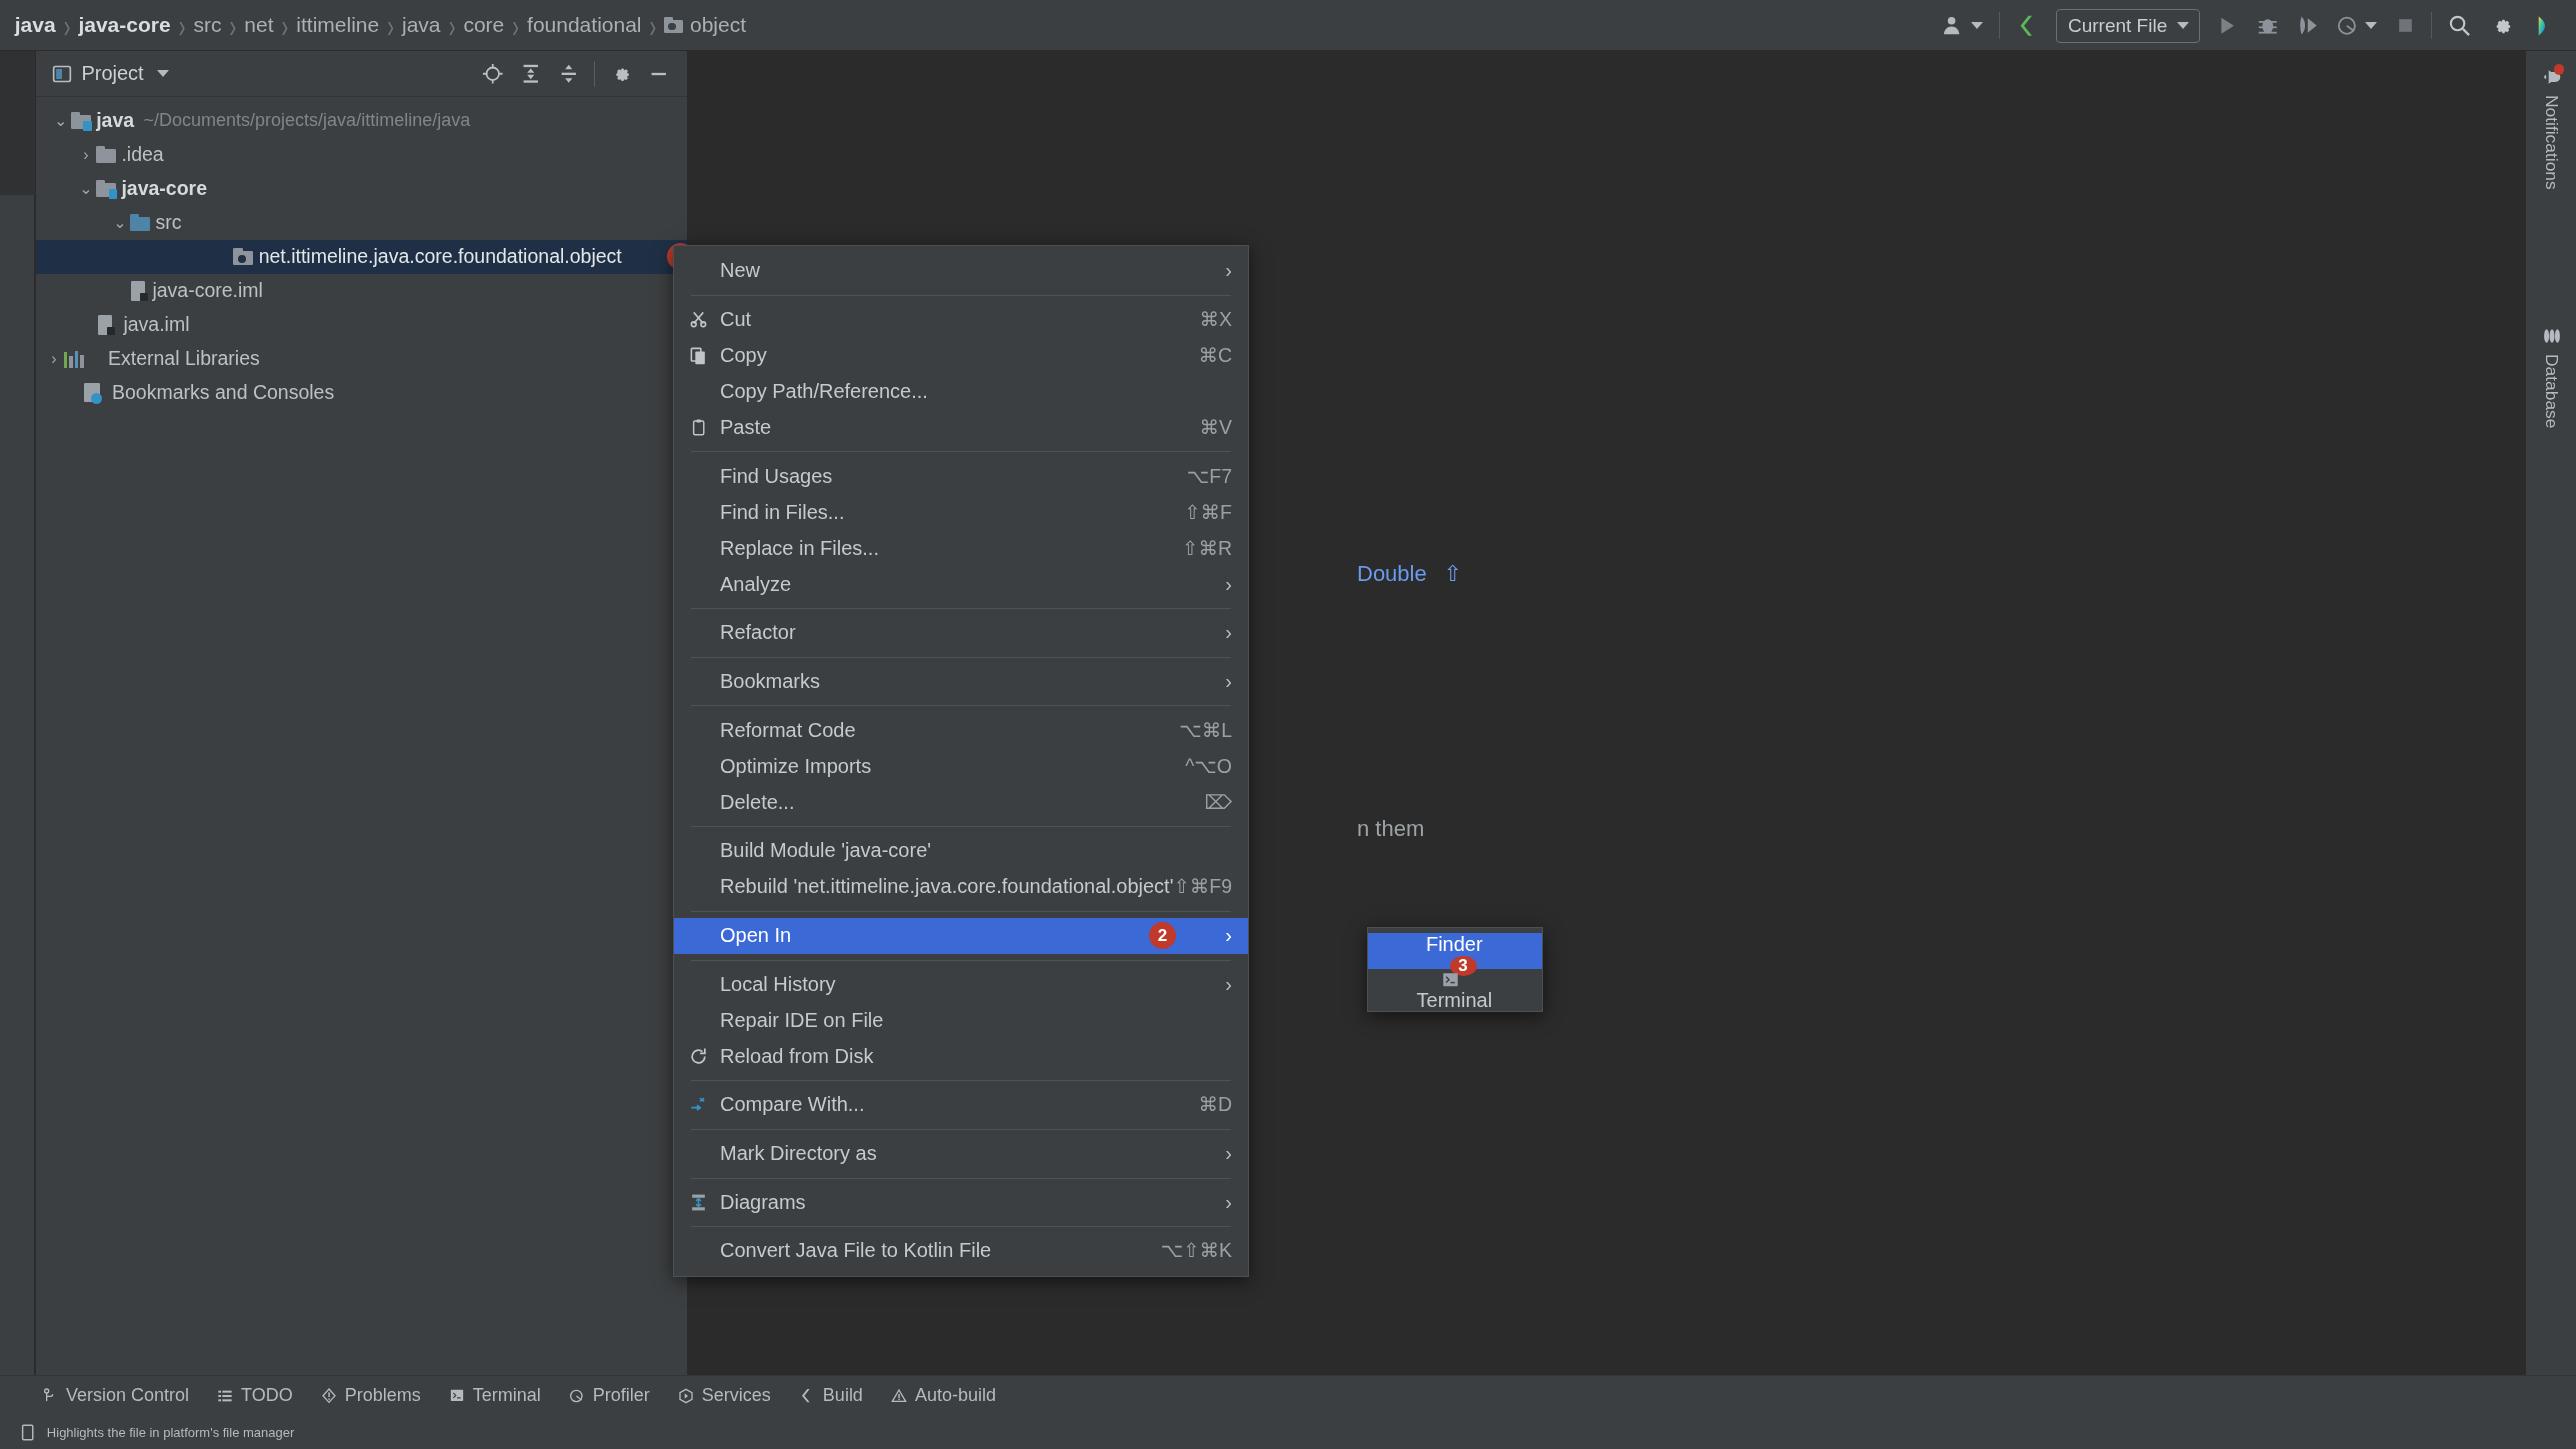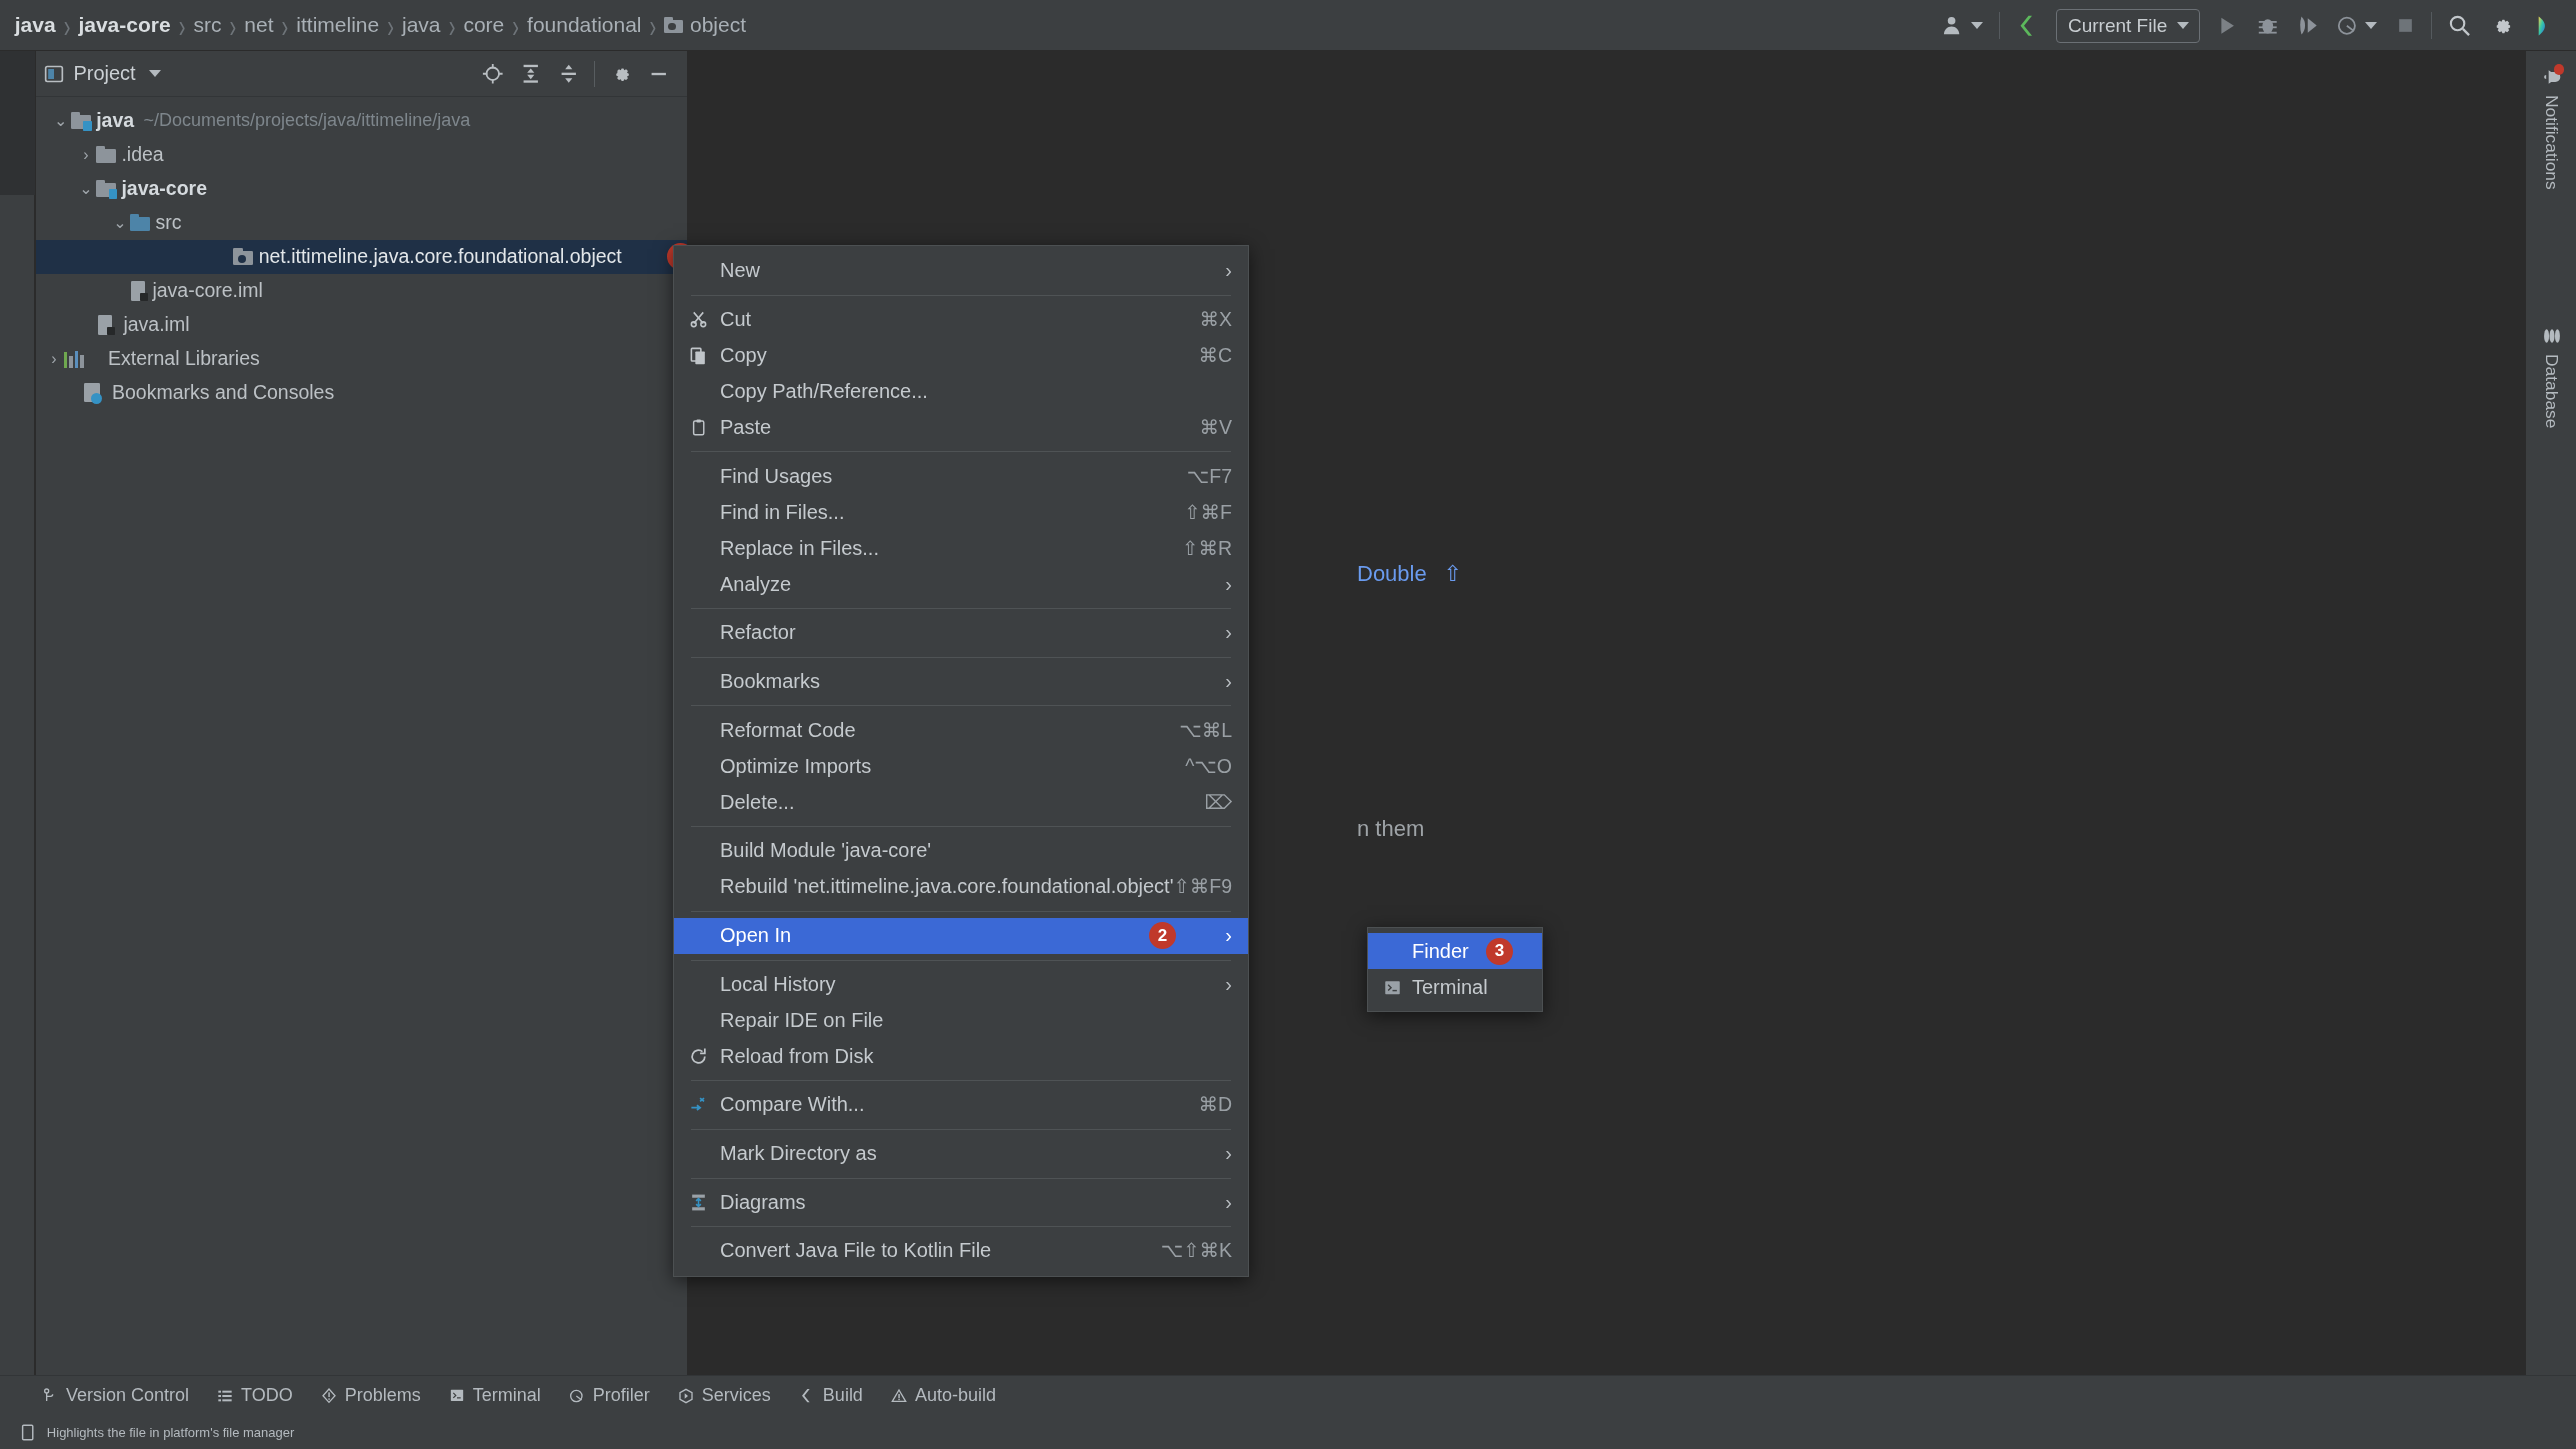--- a/index.html
+++ b/index.html
@@ -66,21 +66,21 @@
     position:absolute; left:0; top:0; width:35px; height:144px; background:#2f3133;
   }
 
   
   .project-panel {
     position:absolute; left:36px; top:51px; width:651px; height:1346px;
     background:#3c3f41;
   }
   .panel-header {
     position:relative; height:46px; display:flex; align-items:center;
-    padding-left: 8px; border-bottom:0.7px solid #323537;
+    padding-left: 16px; border-bottom:0.7px solid #323537;
   }
   .panel-title { color:#ccd1d5; font-size:20px; margin-left:9.4px; }
   .panel-icons { position:absolute; right:9.4px; top:0; height:46px; display:flex; align-items:center; gap:0; }
   .pi { width:38px; height:38px; display:flex; align-items:center; justify-content:center; }
 
   .tree { padding-top: 6.7px; font-size: 19.5px; color:#bcc1c5; }
   .node { position:relative; display:flex; align-items:center; height:34px; padding-left:14.8px; white-space:nowrap; }
   .node.selected { background:#1f3046; }
   .arrow { width:20px; display:flex; align-items:center; justify-content:center; color:#9ea4a9; font-size:16px; flex:0 0 auto; }
   .arrow.empty { visibility:hidden; }
@@ -158,21 +158,21 @@
   .mi.sel { background:#3b69d6; }
   .mi.sel .mtext, .mi.sel .marrow { color:#ffffff; }
   .msep { height:0.7px; background:#4f5355; margin:6px 17.4px; }
 
   .submenu {
     position:absolute; left:1367px; top:927px; width:176px;
     background:#3c3f41; border:0.7px solid #4c5052;
     box-shadow: 0 4px 17.4px rgba(0,0,0,.55); padding: 5.4px 0;
   }
   .smi { position:relative; display:flex; align-items:center; height:36px;
-         padding:0 13.4px 0 12px; color:#c5cace; font-size:20px; white-space:nowrap; }
+         padding:0 13.4px 0 12px; color:#c5cace; font-size:20px; white-space:nowrap;flex-direction:column; }
   .smi.sel { background:#3b69d6; color:#fff; }
   .smi .micon { width:24px; height:20px; margin-right:8px; display:flex;
                 align-items:center; justify-content:center; flex:0 0 auto; }
   .smi .mspace { width:24px; margin-right:8px; flex:0 0 auto; }
 
   
   .bottombar {
     position:absolute; left:0; bottom:34px; width:2576px; height:40px;
     background:#3c3f41; display:flex; align-items:center; padding-left:42px; gap:0;
     border-top:0.7px solid #323537;

